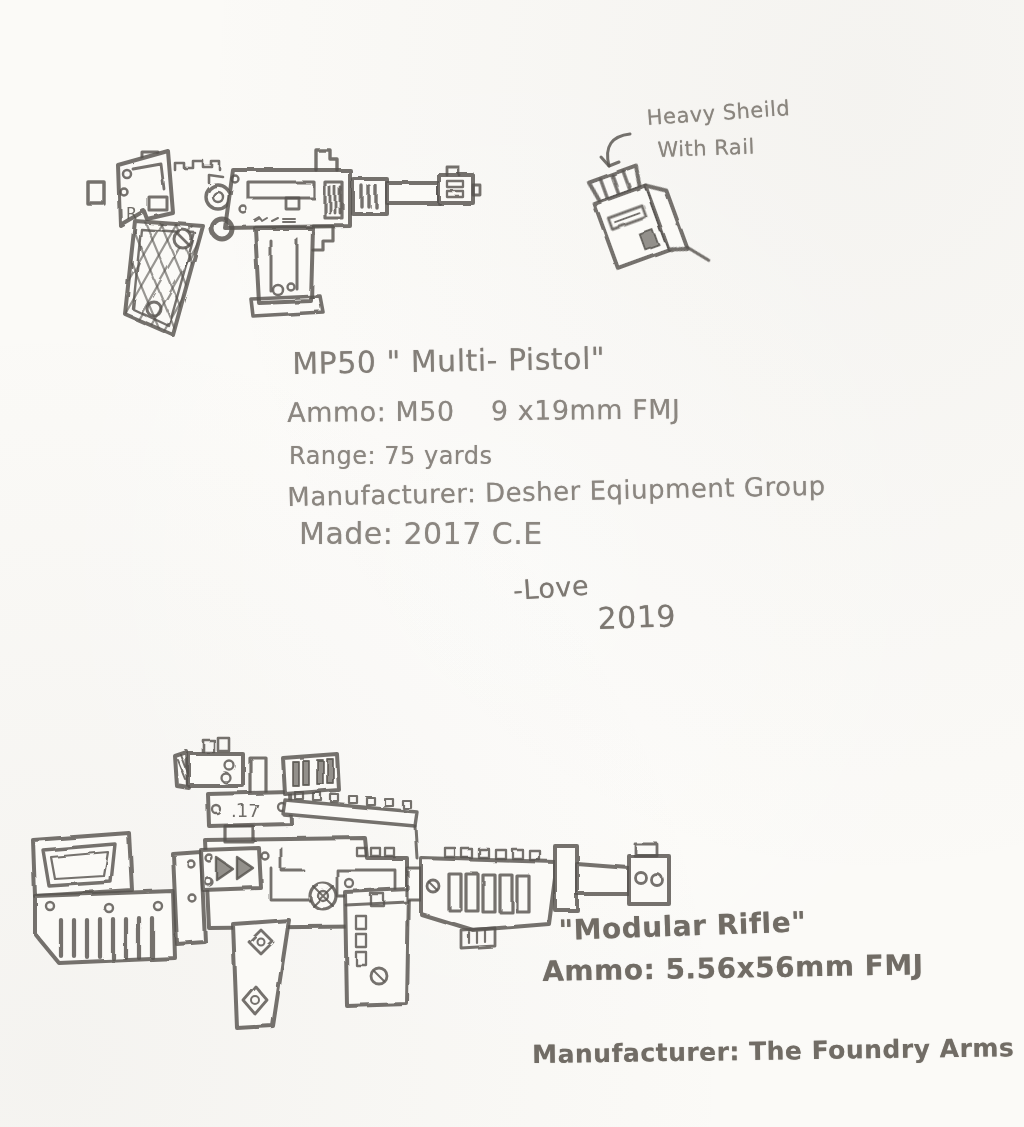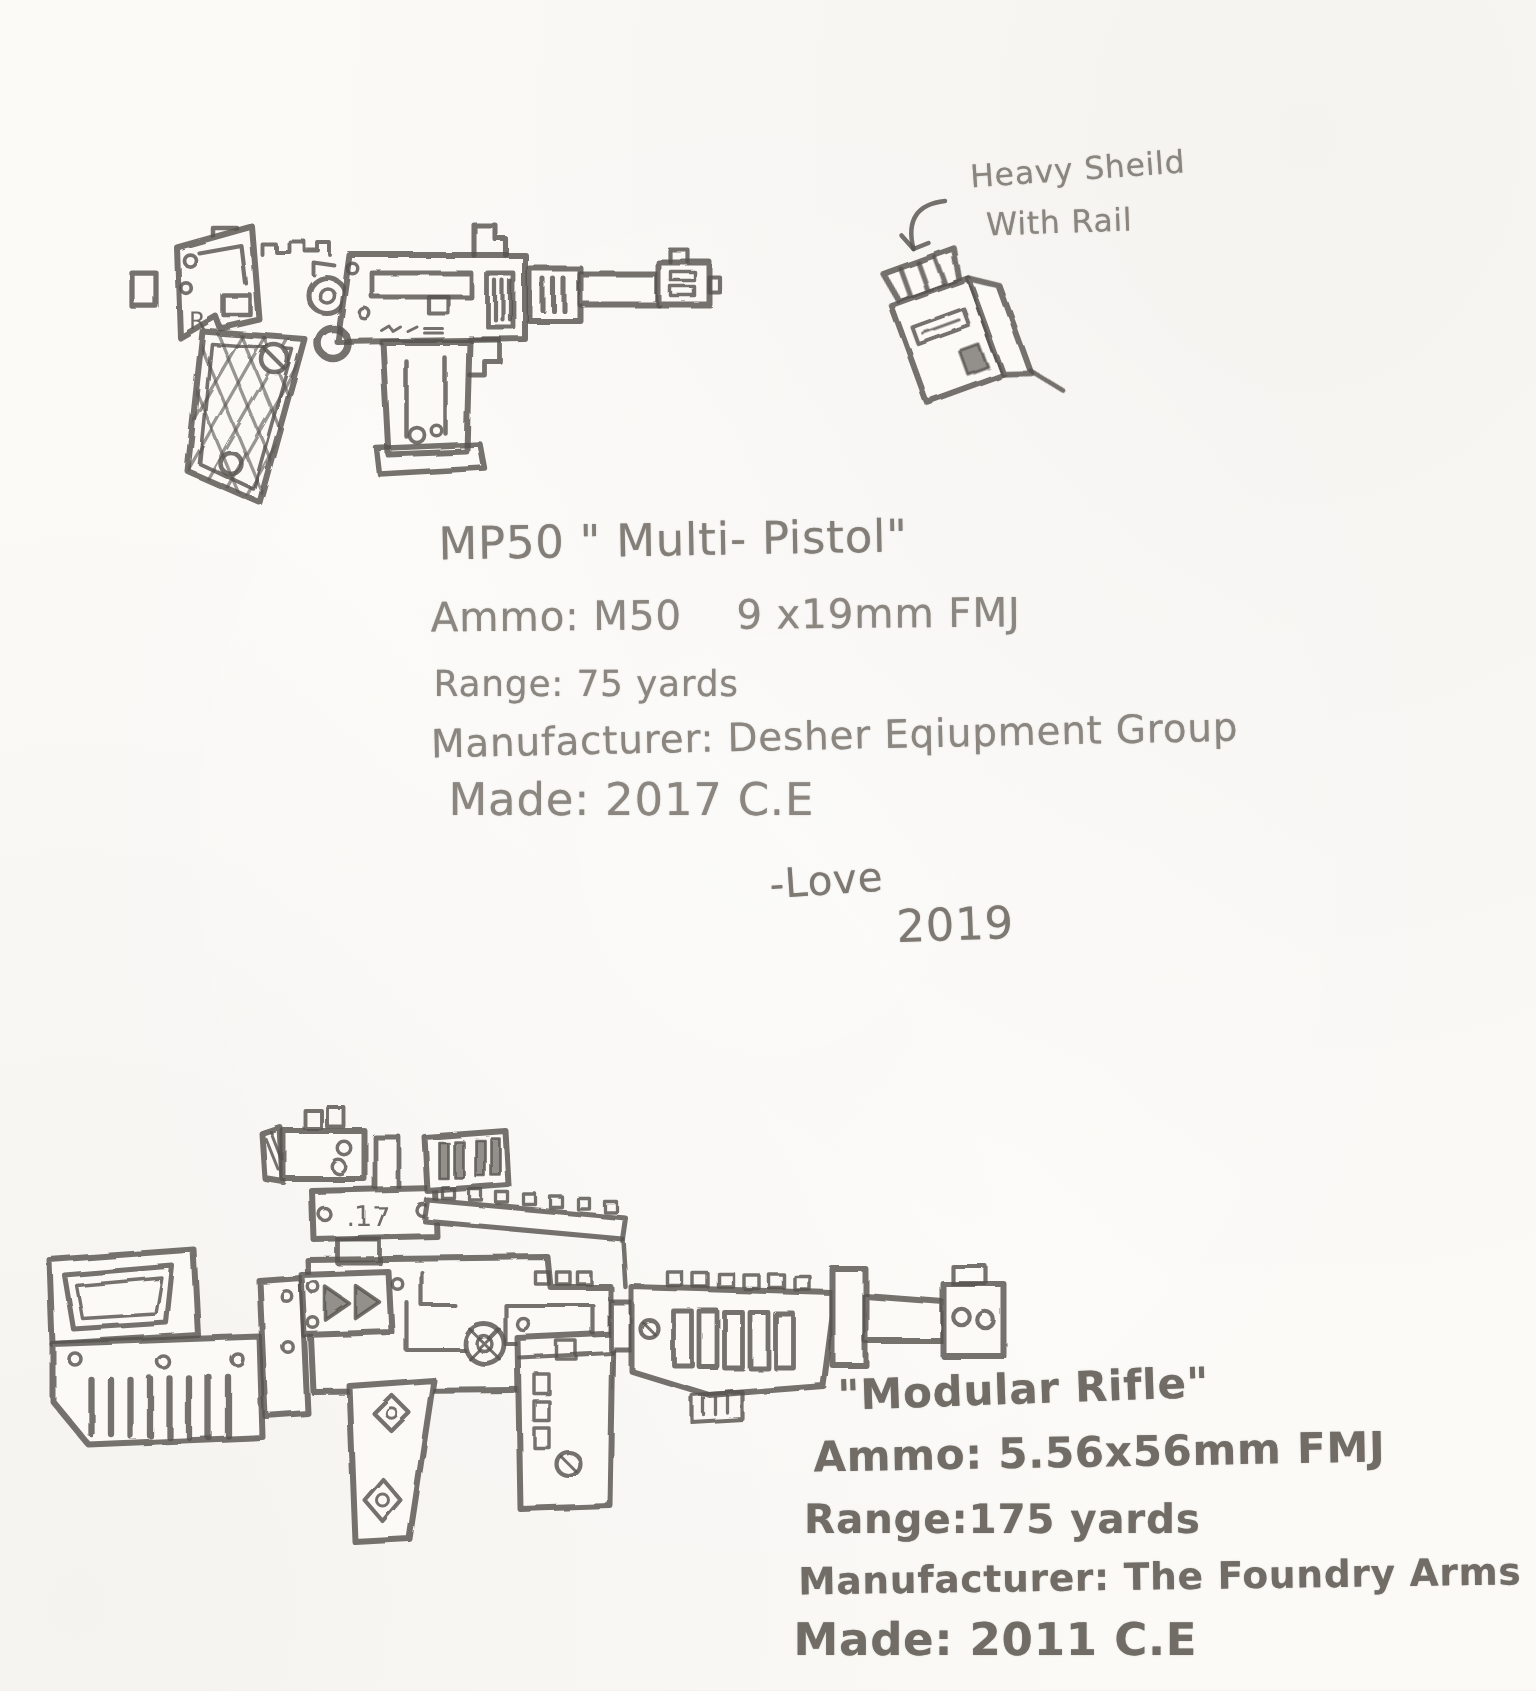--- a/index.html
+++ b/index.html
@@ -290,17 +290,15 @@
         <rect class="pf" x="604" y="128" width="40" height="48"></rect>
         <rect x="610" y="116" width="22" height="12" stroke-width="2.8"></rect>
         <circle cx="616" cy="150" r="5.5" stroke-width="2.8"></circle>
         <circle cx="632" cy="152" r="5.5" stroke-width="2.8"></circle>
       </g>
     </g>
   </svg>
 
   <div class="hand rifletxt t-rtitle">"Modular Rifle"</div>
   <div class="hand rifletxt t-rammo">Ammo: 5.56x56mm FMJ</div>
-  <div class="hand rifletxt t-rrange">Range:175 yards</div>
   <div class="hand rifletxt t-rmanu">Manufacturer: The Foundry Arms</div>
-  <div class="hand rifletxt t-rmade">Made: 2011 C.E</div>
 
 </div>
 
 </body></html>

